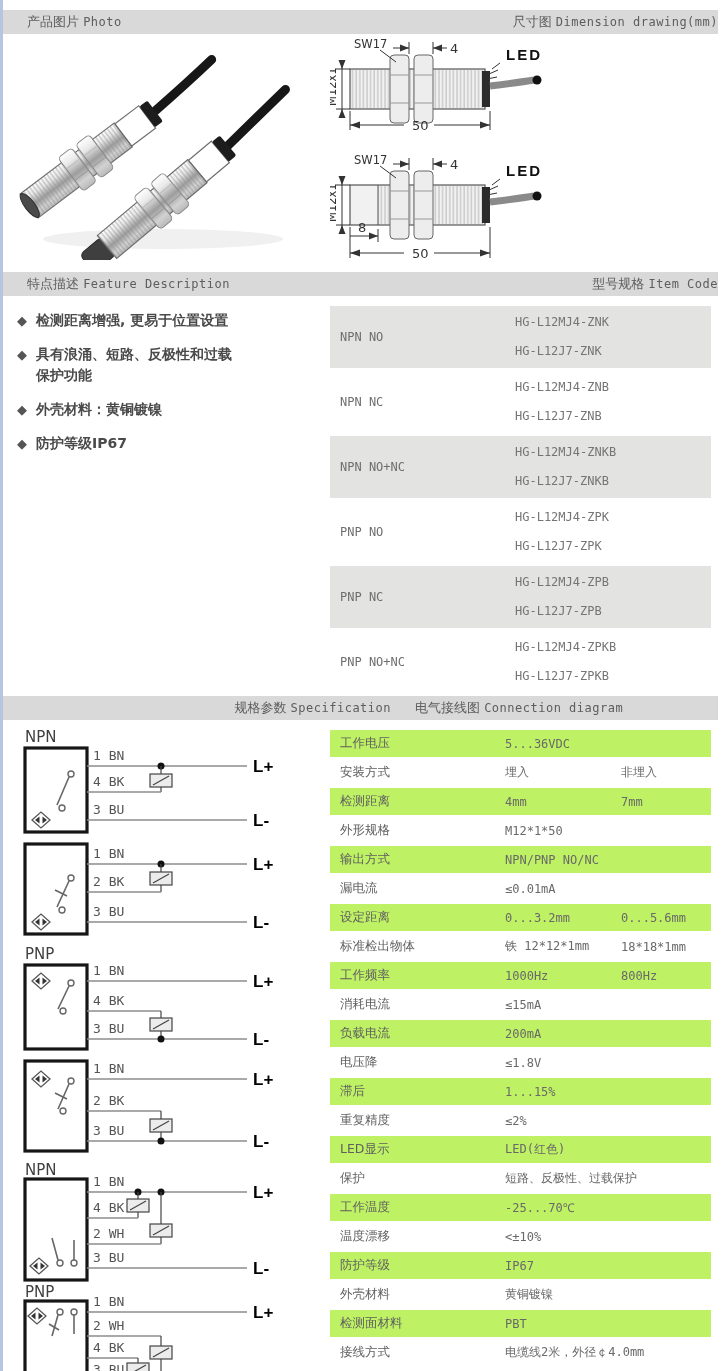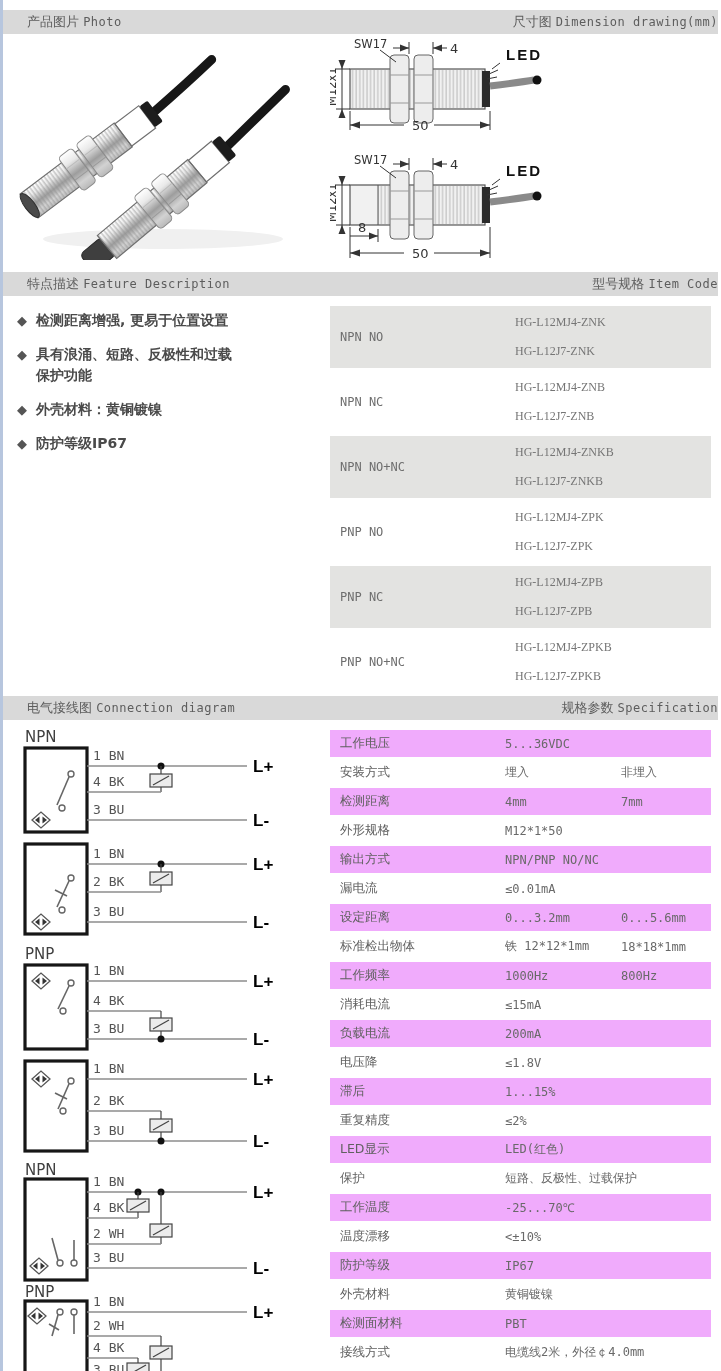--- a/index.html
+++ b/index.html
@@ -22,25 +22,25 @@
   .feat{display:flex;margin-bottom:13px;color:#4a4a4a;font-weight:bold;font-size:14px;line-height:21px;}
   .feat .bullet{color:#555;font-size:13px;margin-right:9px;line-height:21px;}
   .feat .ftxt{width:196px;}
   
   .ictable{margin-top:10px;}
   .icrow{display:flex;height:62px;margin-bottom:3px;align-items:center;}
   .icrow.shade{background:#e3e3e1;}
   .ictype{width:185px;box-sizing:border-box;padding-left:10px;
           font-family:"DejaVu Sans Mono","Liberation Mono",monospace;font-size:12px;color:#6e6e6e;}
   .iccodes{flex:1;font-family:"DejaVu Sans Mono","Liberation Mono",monospace;font-size:12px;color:#757575;}
-  .iccodes div{line-height:29px;font-family:Liberation Serif, serif;}
+  .iccodes div{line-height:29px;}
   
   .spectable{margin-top:10px;}
   .specrow{display:flex;height:27px;margin-bottom:2px;align-items:center;font-size:12px;color:#696969;}
-  .specrow.shade{background:#f0abfc;}
+  .specrow.shade{background:#bef264;}
   .speclabel{width:175px;box-sizing:border-box;padding-left:10px;font-size:12.5px;color:#606060;}
   .specv1{min-width:108px;white-space:nowrap;padding-right:8px;
           font-family:"DejaVu Sans Mono","Liberation Mono",monospace;}
   .specv2{flex:1;white-space:nowrap;font-family:"DejaVu Sans Mono","Liberation Mono",monospace;}
   
   .diagrams{padding:8px 0 0 8px;}
   .diagrams svg{display:block;}
   
   .w{stroke:#8c8c8c;stroke-width:1.6;fill:none;}
   .bx{fill:#fff;stroke:#161616;stroke-width:3.2;}
@@ -284,27 +284,27 @@
         <div class="ictype">PNP NO+NC</div>
         <div class="iccodes">
             <div>HG-L12MJ4-ZPKB</div>
             <div>HG-L12J7-ZPKB</div>
           </div>
       </div>
     </div>
   </div>
 
   <div class="hdrbar">
+    <div class="hdrcell right">
+      <span>规格参数</span>
+      <span class="en">Specification</span>
+    </div>
     <div class="hdrcell left">
       <span>电气接线图</span>
       <span class="en">Connection diagram</span>
-    </div>
-    <div class="hdrcell right">
-      <span>规格参数</span>
-      <span class="en">Specification</span>
     </div>
   </div>
 
   <div class="row">
     <div class="colL diagrams">
 
       <svg width="310" height="110" viewBox="0 0 310 110">
         <text x="14" y="14" class="ttl">NPN</text>
         <rect x="14" y="20" width="62" height="84" class="bx"></rect>
         <g transform="translate(30,92)">

